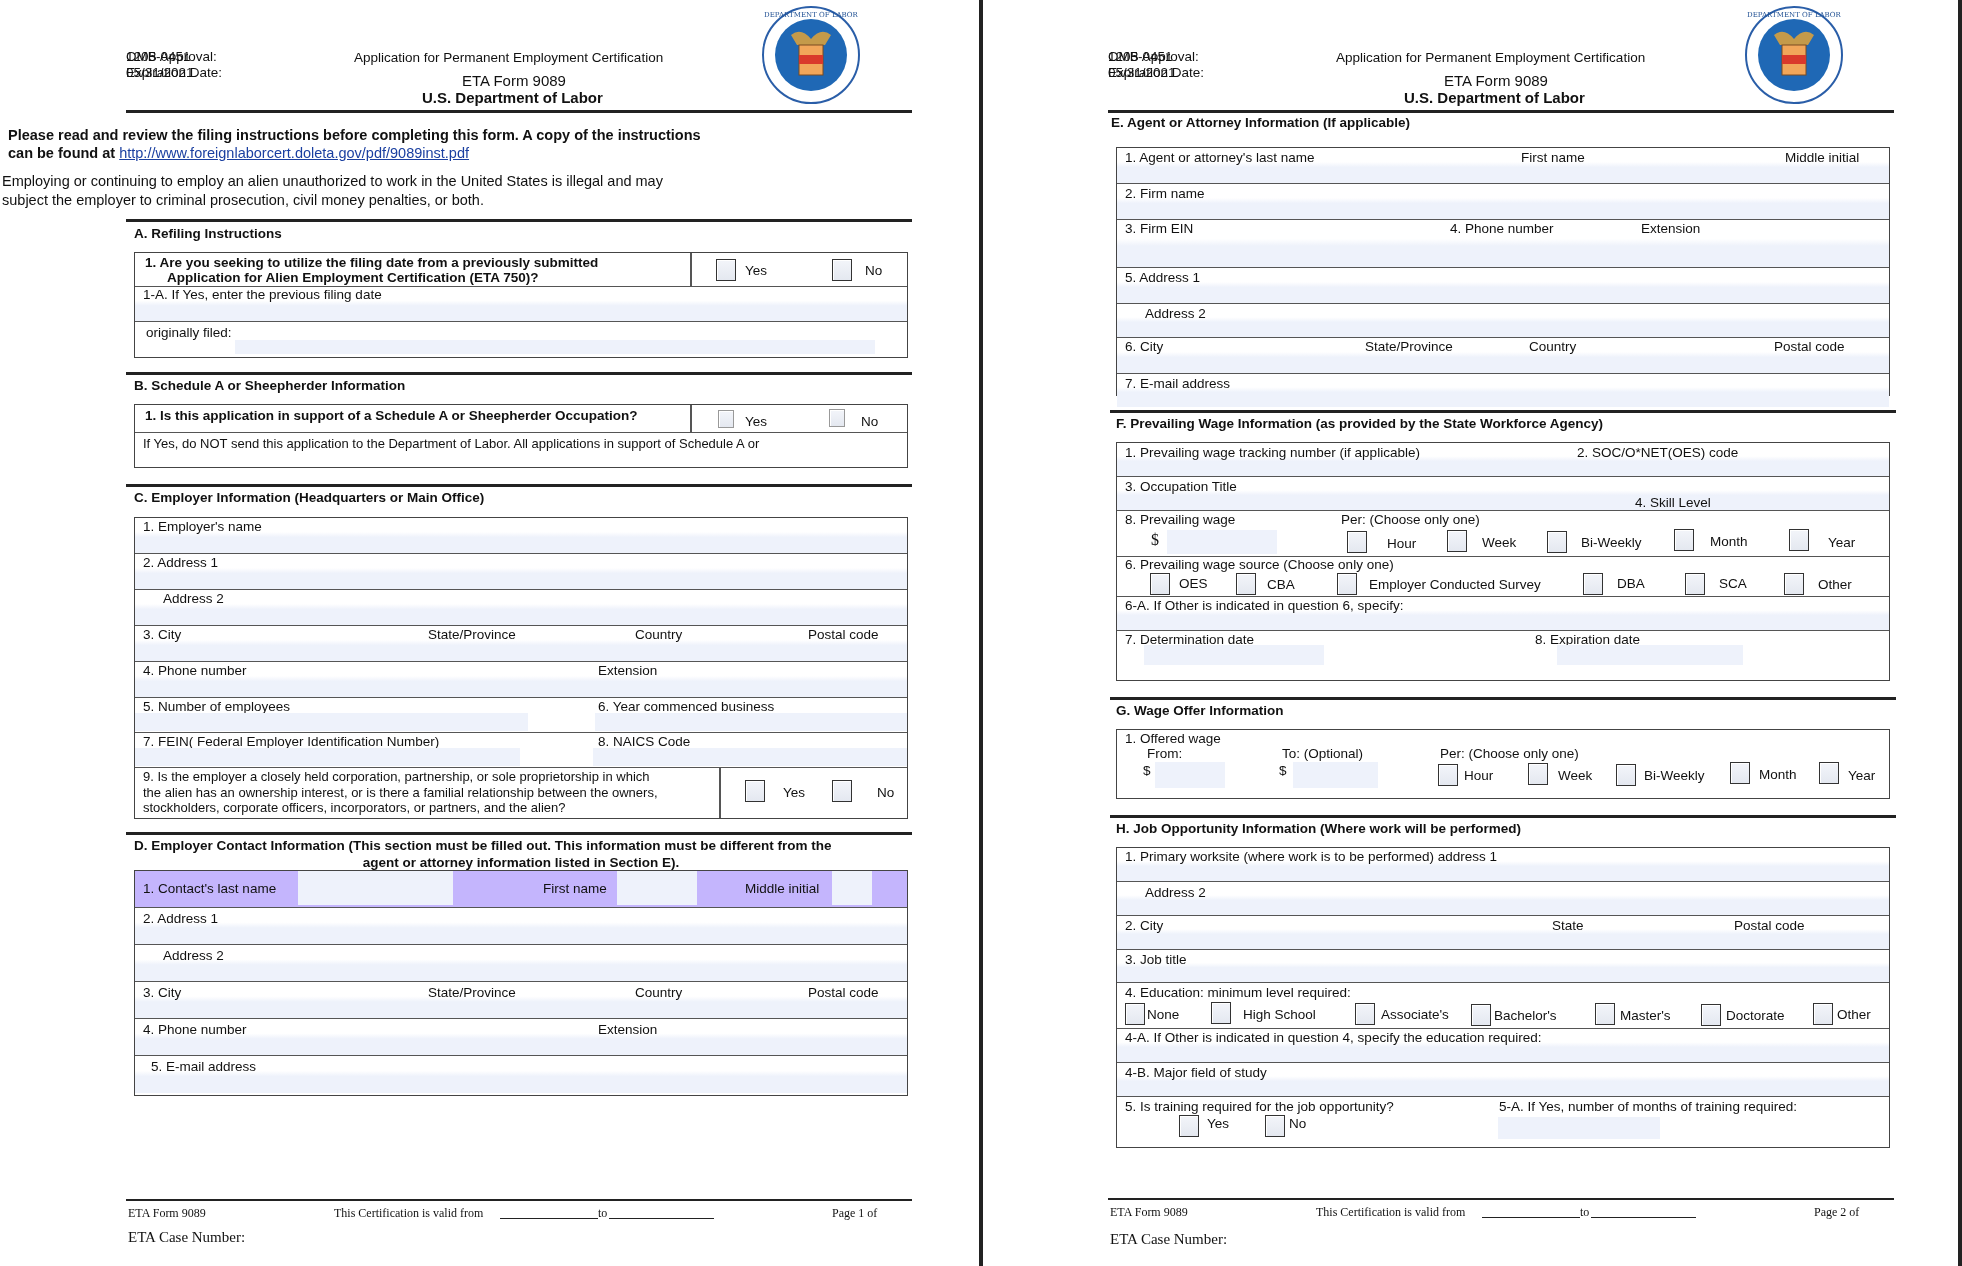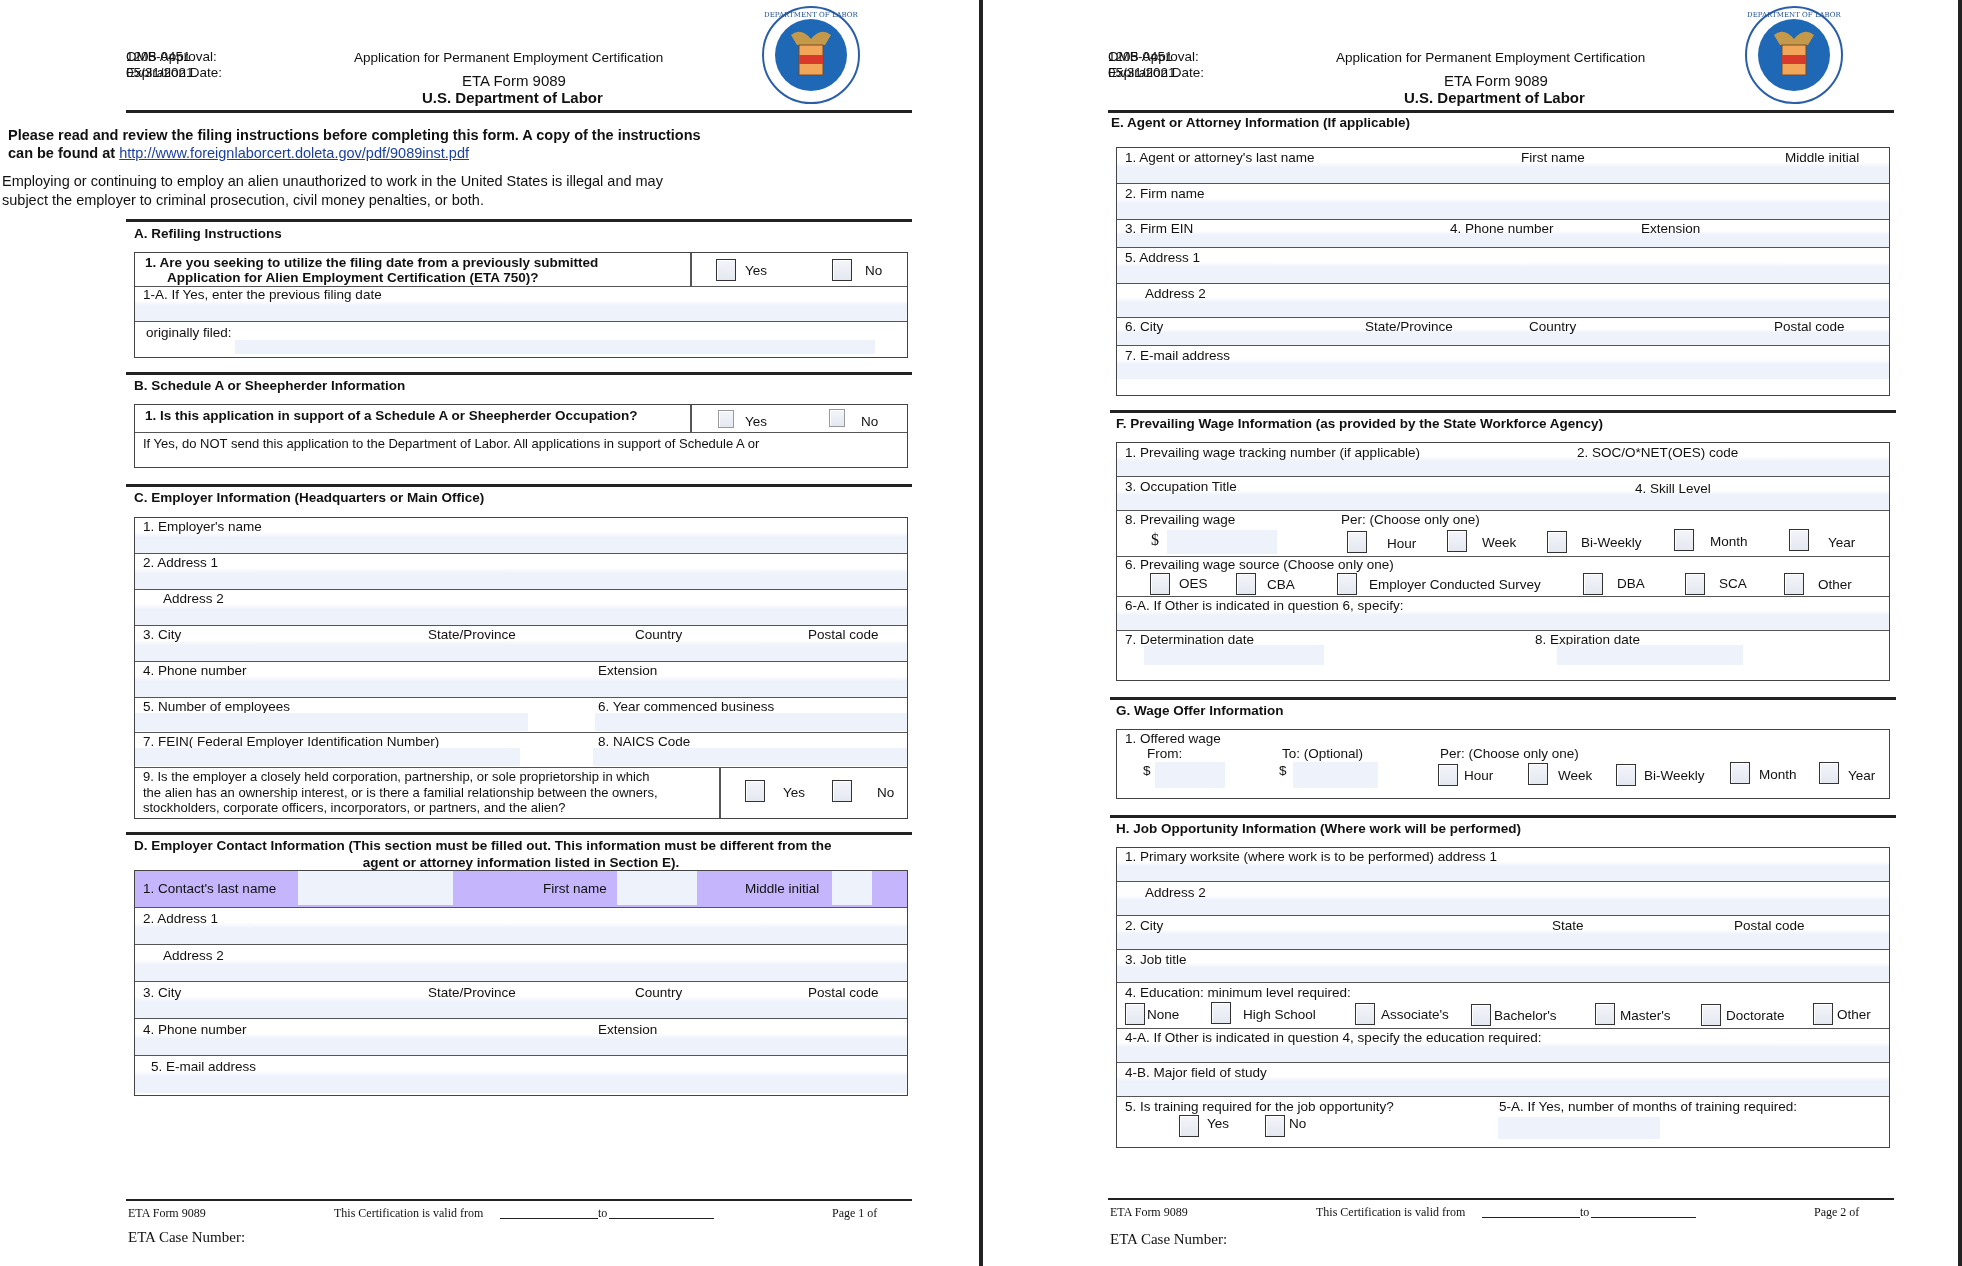--- a/index.html
+++ b/index.html
@@ -245,52 +245,52 @@
 <div class="sec-title" style="left:1111px; top:115px;">E.  Agent or Attorney Information (If applicable)</div>
 <div class="box" style="left:1116px; top:147px; width:774px; height:249px;">
   <div class="row" style="height:36px;">
     <div class="lbl" style="left:8px; top:2px;">1.  Agent or attorney's last name</div>
     <div class="lbl" style="left:404px; top:2px;">First name</div>
     <div class="lbl" style="left:668px; top:2px;">Middle initial</div>
   </div>
   <div class="row" style="height:36px;">
     <div class="lbl" style="left:8px; top:2px;">2.  Firm name</div>
   </div>
-  <div class="row" style="height:28px;">
+  <div class="row" style="height:48px;">
     <div class="lbl" style="left:8px; top:1px;">3.  Firm EIN</div>
     <div class="lbl" style="left:333px; top:1px;">4.  Phone number</div>
     <div class="lbl" style="left:524px; top:1px;">Extension</div>
   </div>
   <div class="row" style="height:36px;">
     <div class="lbl" style="left:8px; top:2px;">5.  Address 1</div>
   </div>
   <div class="row" style="height:34px;">
     <div class="lbl" style="left:28px; top:2px;">Address 2</div>
   </div>
-  <div class="row" style="height:28px;">
+  <div class="row" style="height:36px;">
     <div class="lbl" style="left:8px; top:1px;">6.  City</div>
     <div class="lbl" style="left:248px; top:1px;">State/Province</div>
     <div class="lbl" style="left:412px; top:1px;">Country</div>
     <div class="lbl" style="left:657px; top:1px;">Postal code</div>
   </div>
   <div class="row" style="height:33px;">
     <div class="lbl" style="left:8px; top:2px;">7.  E-mail address</div>
   </div>
 </div>
 
 <div class="sec-rule" style="left:1110px; top:410px;"></div>
 <div class="sec-title" style="left:1116px; top:416px;">F.  Prevailing Wage Information (as provided by the State Workforce Agency)</div>
 <div class="box" style="left:1116px; top:442px; width:774px; height:239px;">
   <div class="row" style="height:34px;">
     <div class="lbl" style="left:8px; top:2px;">1.  Prevailing wage tracking number (if applicable)</div>
     <div class="lbl" style="left:460px; top:2px;">2.  SOC/O*NET(OES) code</div>
   </div>
   <div class="row" style="height:34px;">
     <div class="lbl" style="left:8px; top:2px;">3.  Occupation Title</div>
-    <div class="lbl" style="left:518px; top:4px;">4.  Skill Level</div>
+    <div class="lbl" style="left:518px; top:18px;">4.  Skill Level</div>
   </div>
   <div class="row" style="height:46px; background:#fff;">
     <div class="lbl" style="left:8px; top:1px;">8.  Prevailing wage</div>
     <div class="lbl" style="left:224px; top:1px;">Per:   (Choose only one)</div>
     <div class="lbl" style="left:34px; top:20px; font-family:'Liberation Serif', serif; font-size:16px;">$</div>
     <div class="fillarea" style="left:50px; top:19px; width:110px; height:24px;"></div>
     <div class="cb" style="left:230px; top:20px;"></div>
     <div class="lbl" style="left:270px; top:25px;">Hour</div>
     <div class="cb" style="left:330px; top:19px;"></div>
     <div class="lbl" style="left:365px; top:24px;">Week</div>

